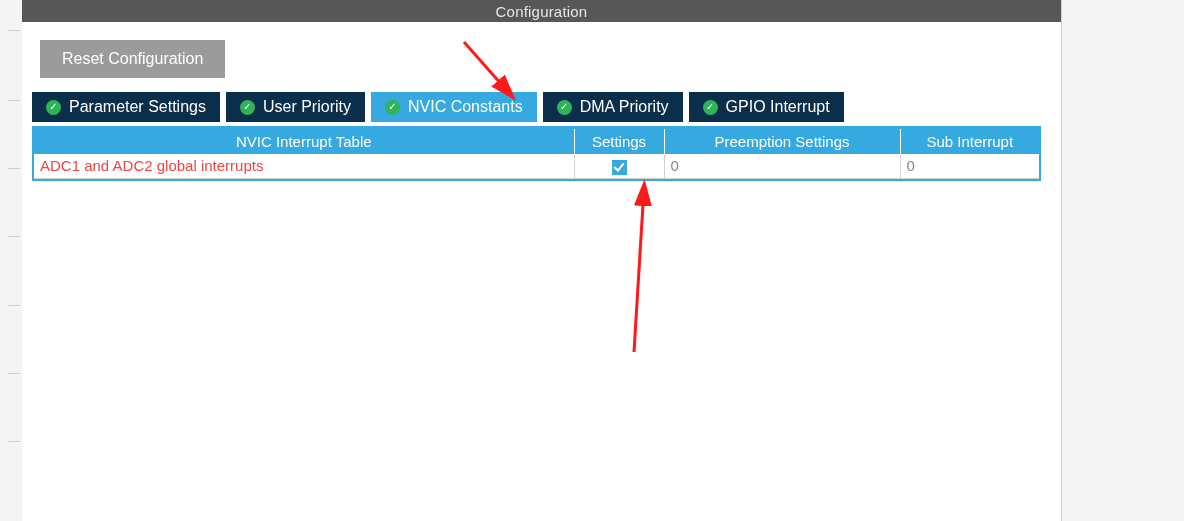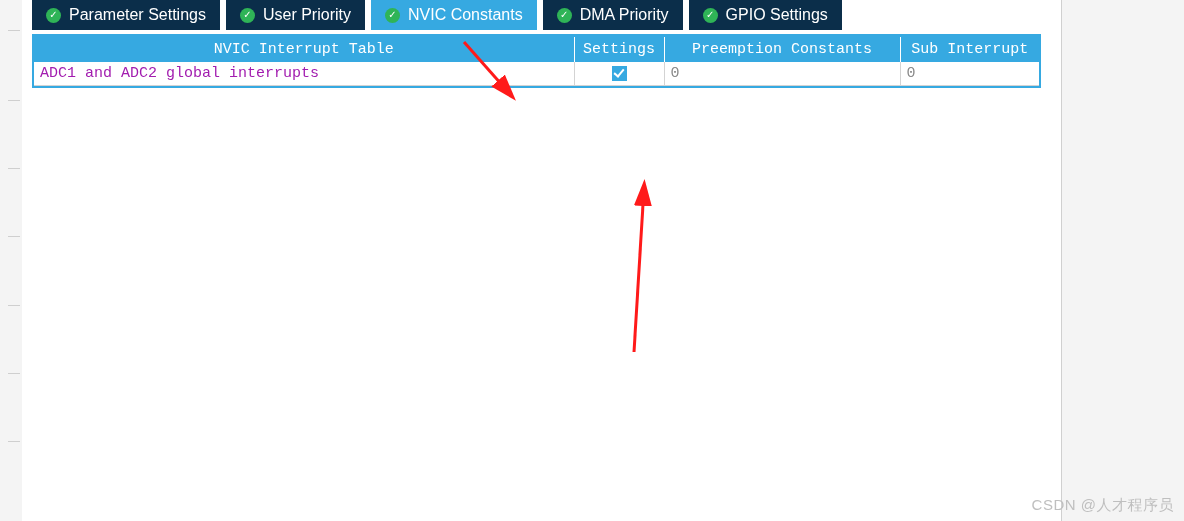--- a/index.html
+++ b/index.html
@@ -73,35 +73,34 @@
     color: #fff;
     display: inline-flex;
     align-items: center; justify-content: center;
     font-size: 10px;
     line-height: 1;
   }
   .table-wrap {
     margin: 4px 20px 0 10px;
     border: 2px solid #36a9e1;
     border-top: 3px solid #36a9e1;
-    font-family: Liberation Mono, monospace;
   }
   table { width: 100%; border-collapse: collapse; font-size: 15px; }
   thead th {
     background: #36a9e1;
     color: #ffffff;
     font-weight: normal;
     padding: 4px 8px;
     border-right: 1px solid #ffffff;
     text-align: center;
   }
   thead th:last-child { border-right: none; }
   tbody td {
     background: #ffffff;
-    color: #a21caf;
+    color: #ef4444;
     padding: 3px 6px;
     border-right: 1px solid #d3d3d3;
     border-bottom: 1px solid #d3d3d3;
   }
   tbody td:last-child { border-right: none; }
   .cb-cell { text-align: center; }
   .cb {
     width: 15px; height: 15px;
     display: inline-block;
     background: #36a9e1;
@@ -139,58 +138,66 @@
     <div class="tick" style="top:100px"></div>
     <div class="tick" style="top:168px"></div>
     <div class="tick" style="top:236px"></div>
     <div class="tick" style="top:305px"></div>
     <div class="tick" style="top:373px"></div>
     <div class="tick" style="top:441px"></div>
   </div>
 
   <div class="main">
 
-
+    <div class="header-bar">
+      <span>Configuration</span>
+    </div>
+
+    <div class="reset-row">
+      <button class="reset-btn">
+        <span>Reset Configuration</span>
+      </button>
+    </div>
 
     <div class="tabs">
       <div class="tab">
         <span class="chk-icon">✓</span>
         <span>Parameter Settings</span>
       </div>
       <div class="tab">
         <span class="chk-icon">✓</span>
         <span>User Priority</span>
       </div>
       <div class="tab active">
         <span class="chk-icon">✓</span>
         <span>NVIC Constants</span>
       </div>
       <div class="tab">
         <span class="chk-icon">✓</span>
         <span>DMA Priority</span>
       </div>
       <div class="tab">
         <span class="chk-icon">✓</span>
-        <span>GPIO Settings</span>
+        <span>GPIO Interrupt</span>
       </div>
     </div>
 
     <div class="table-wrap">
       <table>
         <colgroup>
           <col style="width:540px">
           <col style="width:90px">
           <col style="width:236px">
           <col>
         </colgroup>
         <thead>
           <tr>
             <th>NVIC Interrupt Table</th>
             <th>Settings</th>
-            <th>Preemption Constants</th>
+            <th>Preemption Settings</th>
             <th>Sub Interrupt</th>
           </tr>
         </thead>
         <tbody>
           <tr>
             <td>ADC1 and ADC2 global interrupts</td>
             <td class="cb-cell">
               <span class="cb"></span>
             </td>
             <td class="val-dim">0</td>
@@ -216,14 +223,13 @@
           <marker id="ah2" markerWidth="10" markerHeight="10" refX="6" refY="3" orient="auto">
             <path d="M0,0 L0,6 L9,3 z" fill="#ff1a1a"></path>
           </marker>
         </defs>
         <line x1="40" y1="170" x2="50" y2="6" stroke="#ff1a1a" stroke-width="3" marker-end="url(#ah2)"></line>
       </svg>
     </div>
 
   </div>
 
-  <div class="watermark">CSDN @人才程序员</div>
 </div>
 
 </body></html>

